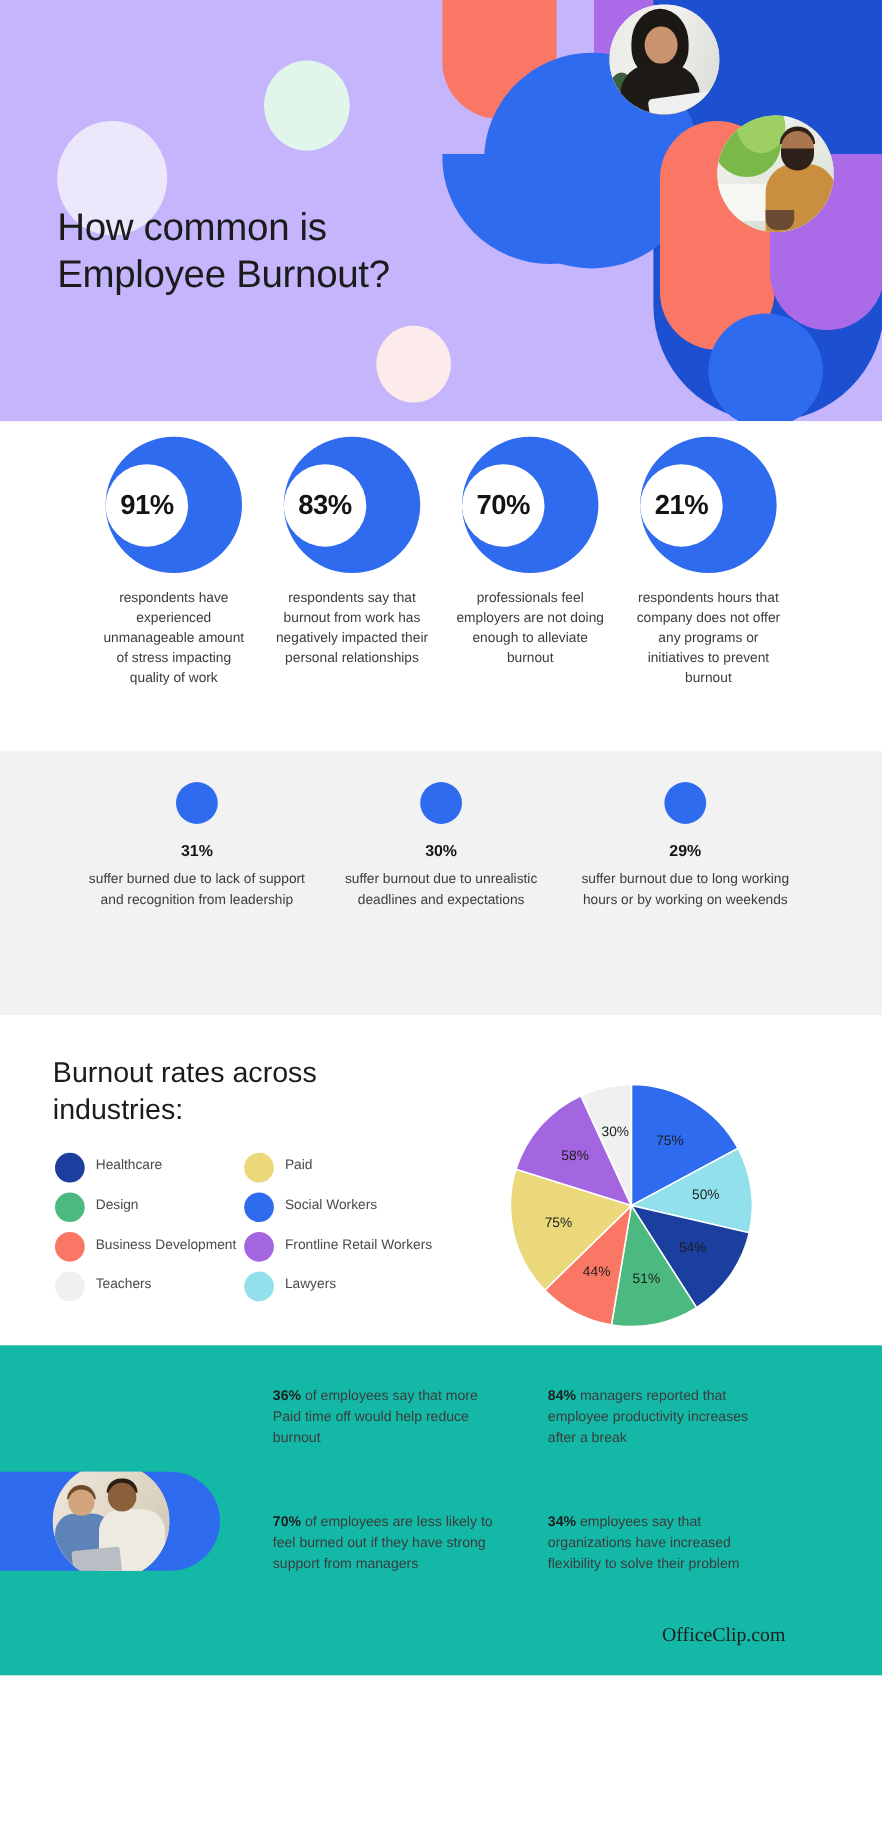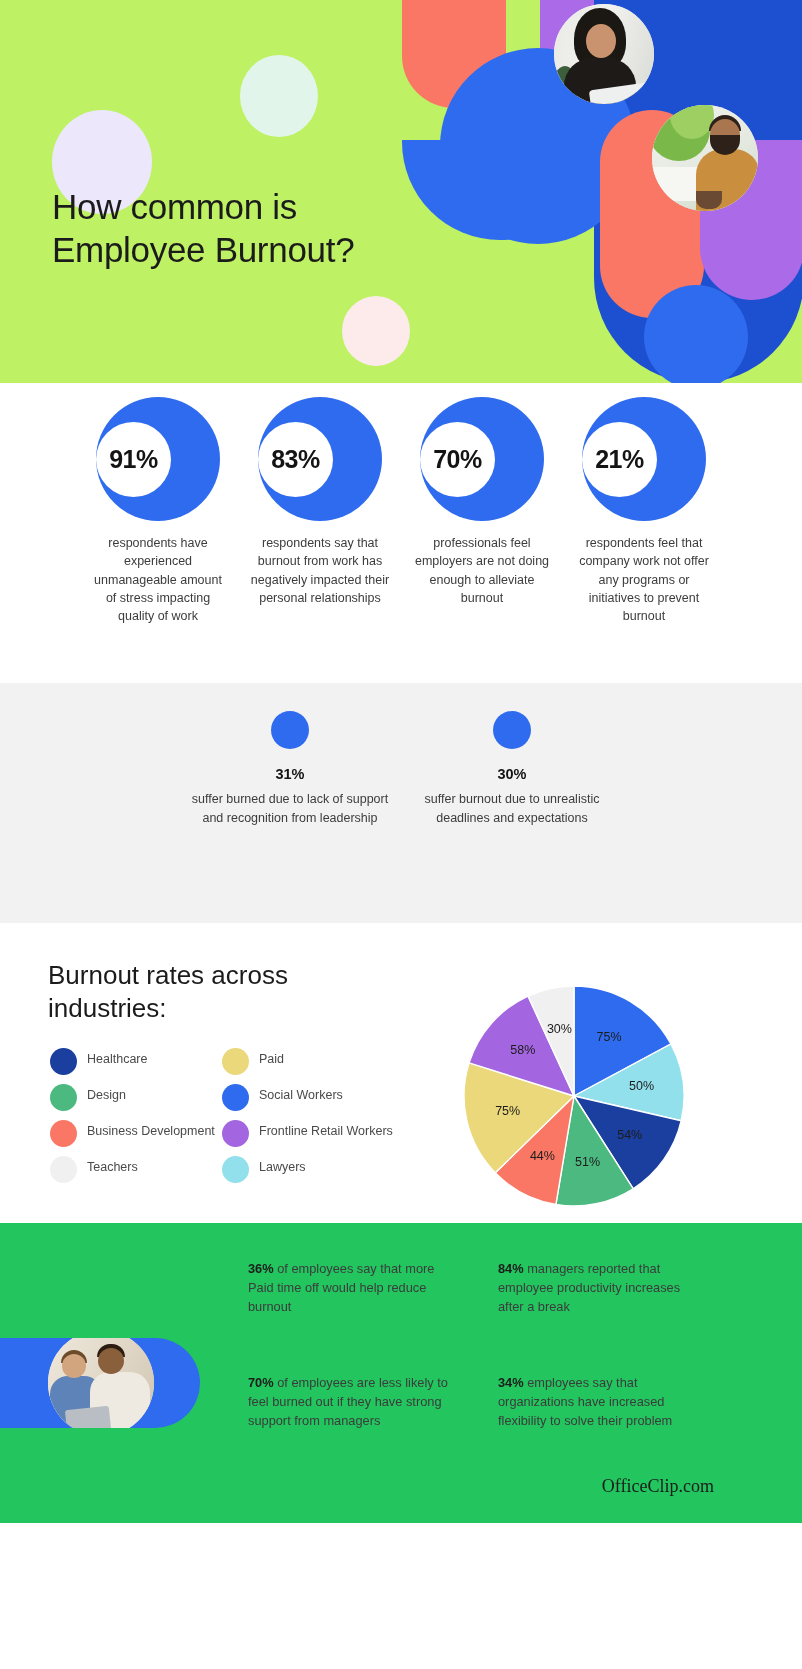--- a/index.html
+++ b/index.html
@@ -3,21 +3,21 @@
 <meta charset="utf-8">
 <style>
   * { box-sizing: border-box; margin: 0; padding: 0; }
   html, body { background: #ffffff; }
   body {
     width: 802px; height: 1669px; position: relative; overflow: hidden;
     font-family: "Liberation Sans", sans-serif; color: #3b3b3b;
   }
 
   
-  .header { position: relative; width: 802px; height: 383px; background: #bef264; overflow: hidden; }
+  .header { position: relative; width: 802px; height: 383px; background: #c4b5fd; overflow: hidden; }
 
   .blob { position: absolute; }
 
   
   .pastel-green { left: 240px; top: 55px; width: 78px; height: 82px; border-radius: 50%; background: #e2f5ea; }
   .pastel-purple { left: 52px; top: 110px; width: 100px; height: 104px; border-radius: 50%; background: #ece7fb; }
   .pastel-pink { left: 342px; top: 296px; width: 68px; height: 70px; border-radius: 50%; background: #fdeaea; }
 
   
   .dec-clip { position: absolute; left: 402px; top: 0; width: 400px; height: 383px; overflow: hidden; }
@@ -97,21 +97,21 @@
   }
   .legend { position: absolute; left: 50px; top: 124px; width: 360px;
             display: grid; grid-template-columns: 172px 190px; row-gap: 8px; }
   .legend-item { display: flex; align-items: flex-start; gap: 10px; }
   .legend-swatch { width: 27px; height: 27px; border-radius: 50%; flex: none; margin-top: 1px; }
   .legend-label { font-size: 12.5px; line-height: 1.35; color: #4a4a4a; padding-top: 4px; }
   .pie-svg { display: block; }
   .pie-lbl { font-family: "Liberation Sans", sans-serif; font-size: 12.5px; fill: #1c1c1c; }
 
   
-  .facts { position: relative; width: 802px; height: 300px; background: #22c55e; }
+  .facts { position: relative; width: 802px; height: 300px; background: #14b8a6; }
   .fact { position: absolute; width: 210px; font-size: 12.8px; line-height: 1.5; color: #3c3c3c; }
   .fact b { color: #1c1c1c; font-weight: bold; }
   .fact-1 { left: 248px; top: 36px; }
   .fact-2 { left: 498px; top: 36px; }
   .fact-3 { left: 248px; top: 150px; }
   .fact-4 { left: 498px; top: 150px; }
 
   .pill-photo { position: absolute; left: 0px; top: 115px; width: 200px; height: 90px; background: #2f6bef; border-radius: 0 45px 45px 0; overflow: hidden; }
   .pill-photo .ph { position:absolute; left: 48px; top: -8px; width: 106px; height: 106px; border-radius: 50%; overflow: hidden; background: #e4e0d8; }
   .pill-photo .ph .room { position:absolute; inset:0; background:linear-gradient(120deg,#efe9dd 0%,#ded4c3 60%,#cfc4b1 100%); }
@@ -188,36 +188,41 @@
     <div class="donut-cell">
       <div class="donut">
         <div class="donut-hole">70%</div>
       </div>
       <div class="donut-caption">professionals feel employers are not doing enough to alleviate burnout</div>
     </div>
     <div class="donut-cell">
       <div class="donut">
         <div class="donut-hole">21%</div>
       </div>
-      <div class="donut-caption">respondents feel that company work not offer any programs or initiatives to prevent burnout</div>
+      <div class="donut-caption">respondents hours that company does not offer any programs or initiatives to prevent burnout</div>
     </div>
   </div>
 </div>
 
 <div class="gray-band">
   <div class="gray-row">
     <div class="gray-cell">
       <div class="gray-dot"></div>
       <div class="gray-pct">31%</div>
       <div class="gray-caption">suffer burned due to lack of support and recognition from leadership</div>
     </div>
     <div class="gray-cell">
       <div class="gray-dot"></div>
       <div class="gray-pct">30%</div>
       <div class="gray-caption">suffer burnout due to unrealistic deadlines and expectations</div>
+    </div>
+    <div class="gray-cell">
+      <div class="gray-dot"></div>
+      <div class="gray-pct">29%</div>
+      <div class="gray-caption">suffer burnout due to long working hours or by working on weekends</div>
     </div>
   </div>
 </div>
 
 <div class="pie-section">
   <div class="pie-title">Burnout rates across
 industries:</div>
 
   <div class="legend">
     <div class="legend-item">

